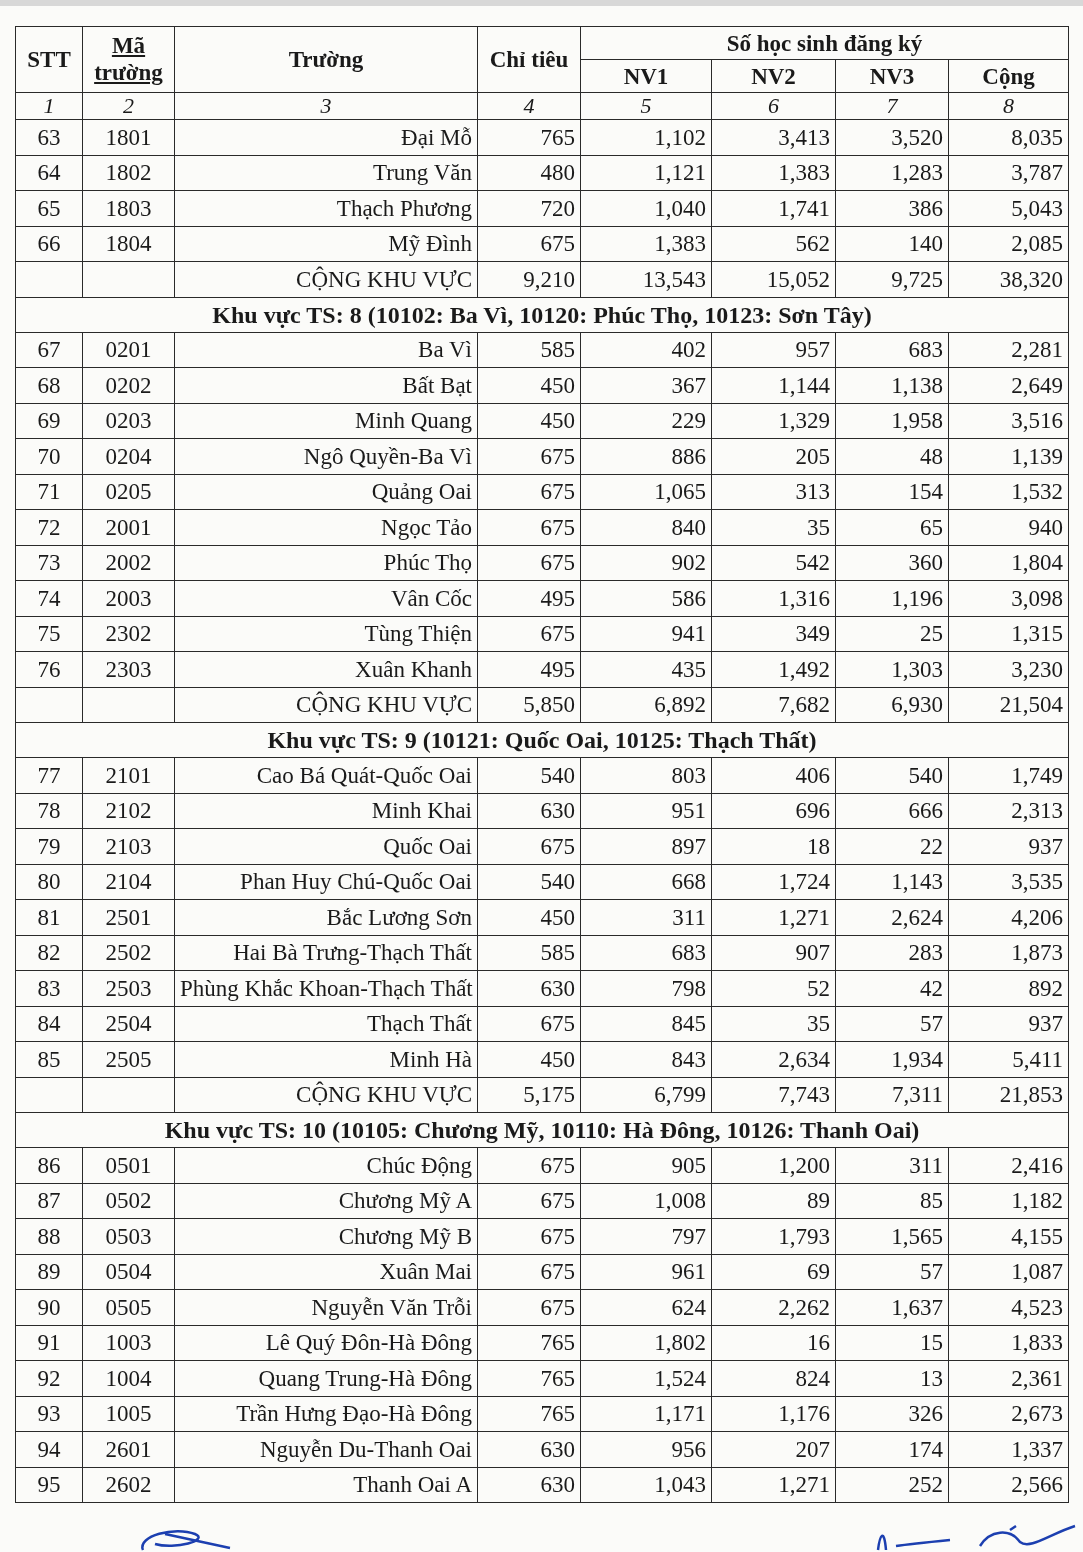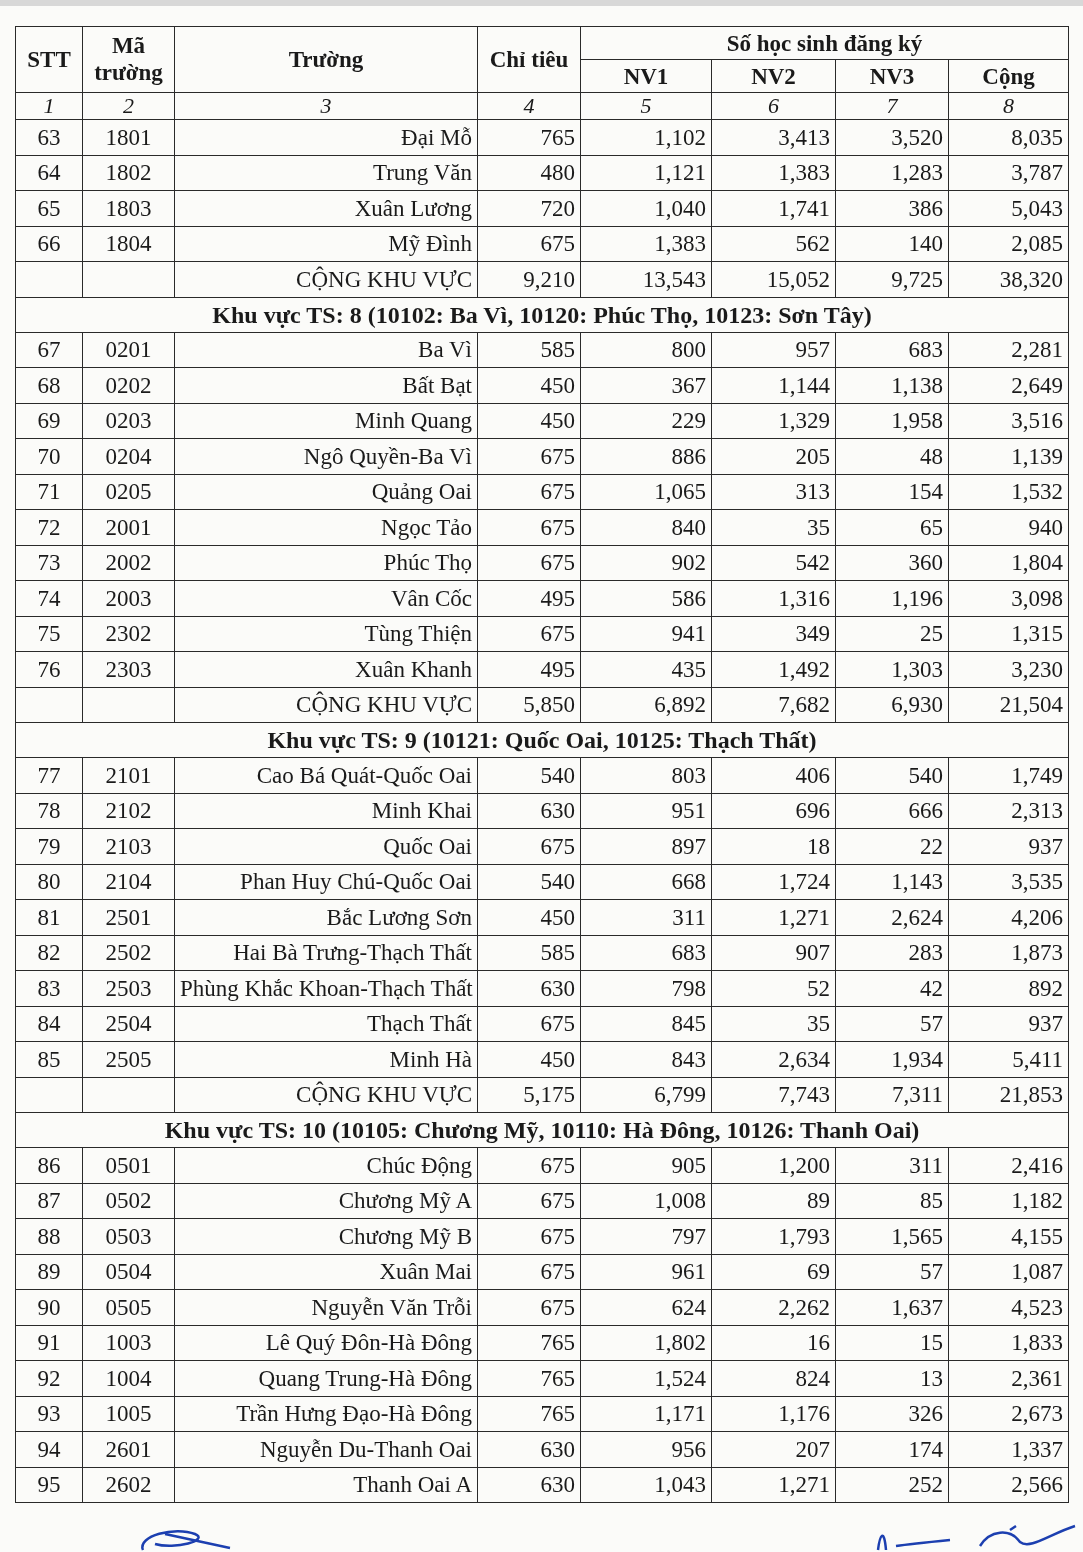--- a/index.html
+++ b/index.html
@@ -39,21 +39,21 @@
         <col style="width:303px">
         <col style="width:103px">
       <col style="width:131px">
         <col style="width:124px">
         <col style="width:113px">
         <col style="width:120px">
     </colgroup>
     <thead>
       <tr class="hdr1">
         <th rowspan="2">STT</th>
-        <th rowspan="2" style="white-space:normal;line-height:1.15;">Mã trường</th>
+        <th rowspan="2" style="white-space:normal;line-height:1.15;text-decoration:underline;">Mã trường</th>
         <th rowspan="2">Trường</th>
         <th rowspan="2">Chỉ tiêu</th>
         <th colspan="4">Số học sinh đăng ký</th>
       </tr>
       <tr class="hdr2">
         <th>NV1</th>
         <th>NV2</th>
         <th>NV3</th>
         <th>Cộng</th>
       </tr>
@@ -85,21 +85,21 @@
           <td class="l">Trung Văn</td>
           <td class="r">480</td>
           <td class="r">1,121</td>
           <td class="r">1,383</td>
           <td class="r">1,283</td>
           <td class="r">3,787</td>
         </tr>
         <tr class="row">
           <td class="c">65</td>
           <td class="c">1803</td>
-          <td class="l">Xuân Lương</td>
+          <td class="l">Thạch Phương</td>
           <td class="r">720</td>
           <td class="r">1,040</td>
           <td class="r">1,741</td>
           <td class="r">386</td>
           <td class="r">5,043</td>
         </tr>
         <tr class="row">
           <td class="c">66</td>
           <td class="c">1804</td>
           <td class="l">Mỹ Đình</td>
@@ -120,21 +120,21 @@
           <td class="r">38,320</td>
         </tr>
         <tr class="region">
           <td colspan="8">Khu vực TS: 8 (10102: Ba Vì, 10120: Phúc Thọ, 10123: Sơn Tây)</td>
         </tr>
         <tr class="row">
           <td class="c">67</td>
           <td class="c">0201</td>
           <td class="l">Ba Vì</td>
           <td class="r">585</td>
-          <td class="r">800</td>
+          <td class="r">402</td>
           <td class="r">957</td>
           <td class="r">683</td>
           <td class="r">2,281</td>
         </tr>
         <tr class="row">
           <td class="c">68</td>
           <td class="c">0202</td>
           <td class="l">Bất Bạt</td>
           <td class="r">450</td>
           <td class="r">367</td>

